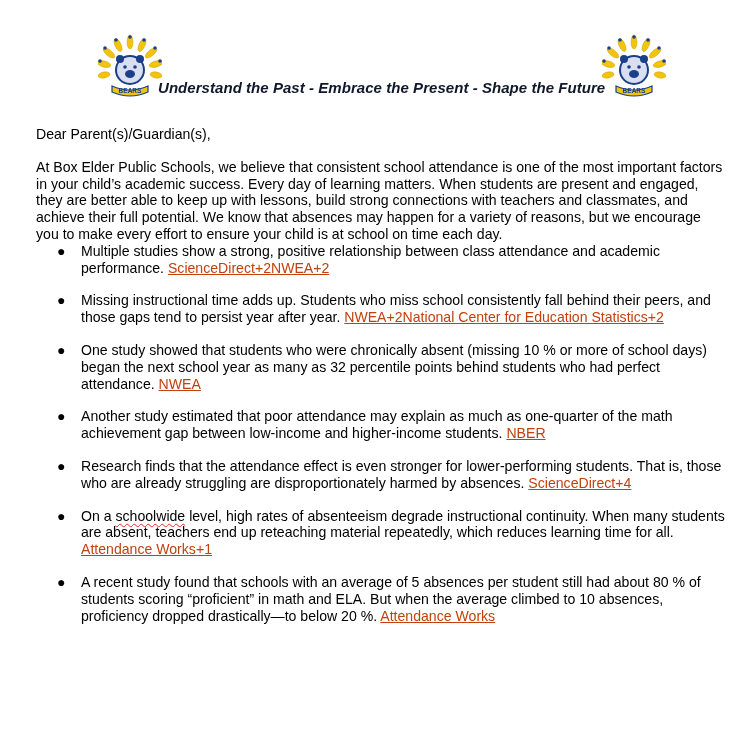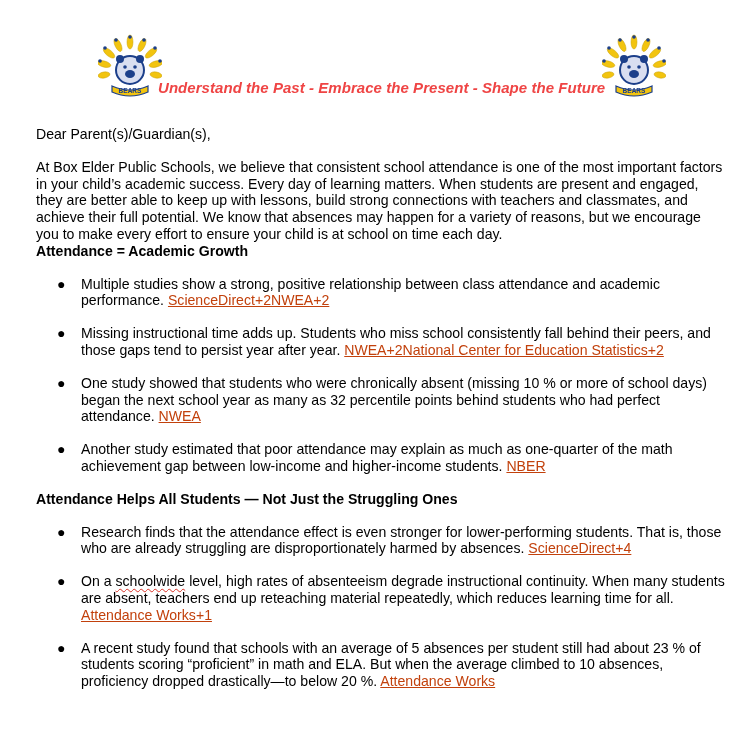--- a/index.html
+++ b/index.html
@@ -7,21 +7,21 @@
     width: 742px; height: 754px; overflow: hidden; position: relative;
     font-family: "Liberation Sans", sans-serif; color: #000000;
   }
   .header { position: absolute; left: 0; top: 0; width: 742px; height: 110px; }
   .logo { position: absolute; width: 64px; height: 64px; }
   .logo.left { left: 98px; top: 34px; }
   .logo.right { left: 602px; top: 34px; }
   .motto {
     position: absolute; left: 158px; top: 79px;
     font-family: "Liberation Sans", sans-serif; font-weight: bold; font-style: italic;
-    font-size: 15px; color: #ef4444; white-space: nowrap; letter-spacing: 0.05px; text-align: right;
+    font-size: 15px; color: #0f172a; white-space: nowrap; letter-spacing: 0.05px; text-align: right;
   }
   .content { position: absolute; left: 36px; top: 126px; width: 690px; font-size: 14.1px; line-height: 16.8px; }
   p { margin: 0; }
   .greeting { margin-bottom: 16px; }
   .intro { }
   .section-heading { font-weight: bold; margin-bottom: 16px; }
   ul { list-style: none; margin: 0; padding: 0; }
   li { position: relative; padding-left: 45px; margin-bottom: 16px; }
   li .bullet { position: absolute; left: 21px; top: 0; font-size: 14px; }
   a { color: #c2410c; text-decoration: underline; }
@@ -105,48 +105,46 @@
       <path d="M14 52 Q32 60 50 52 L50 58 Q32 66 14 58 Z" fill="#f2c40f" stroke="#1c3f8a" stroke-width="1.2"></path>
       <text x="32" y="59" text-anchor="middle" font-family="Liberation Sans, sans-serif" font-size="6.5" font-weight="bold" fill="#1c3f8a">BEARS</text>
     </g>
   </svg>
 </div>
 
 <div class="content">
   <p class="greeting">Dear Parent(s)/Guardian(s),</p>
   <p class="intro">At Box Elder Public Schools, we believe that consistent school attendance is one of the most important factors in your child’s academic success. Every day of learning matters. When students are present and engaged, they are better able to keep up with lessons, build strong connections with teachers and classmates, and achieve their full potential. We know that absences may happen for a variety of reasons, but we encourage you to make every effort to ensure your child is at school on time each day.</p>
 
-  <p class="section-heading">Attendance = Academic Growth</p>
   <ul>
     <li>
       <span class="bullet">●</span>
       <span>Multiple studies show a strong, positive relationship between class attendance and academic performance. </span><a>ScienceDirect+2NWEA+2</a>
     </li>
     <li>
       <span class="bullet">●</span>
       <span>Missing instructional time adds up. Students who miss school consistently fall behind their peers, and those gaps tend to persist year after year. </span><a>NWEA+2National Center for Education Statistics+2</a>
     </li>
     <li>
       <span class="bullet">●</span>
       <span>One study showed that students who were chronically absent (missing 10 % or more of school days) began the next school year as many as 32 percentile points behind students who had perfect attendance. </span><a>NWEA</a>
     </li>
     <li>
       <span class="bullet">●</span>
       <span>Another study estimated that poor attendance may explain as much as one-quarter of the math achievement gap between low-income and higher-income students. </span><a>NBER</a>
     </li>
   </ul>
 
-  <p class="section-heading">Attendance Helps All Students — Not Just the Struggling Ones</p>
   <ul>
     <li>
       <span class="bullet">●</span>
       <span>Research finds that the attendance effect is even stronger for lower-performing students. That is, those who are already struggling are disproportionately harmed by absences. </span><a>ScienceDirect+4</a>
     </li>
     <li>
       <span class="bullet">●</span>
       <span>On a </span><span class="spell">schoolwide</span><span> level, high rates of absenteeism degrade instructional continuity. When many students are absent, teachers end up reteaching material repeatedly, which reduces learning time for all. </span><a>Attendance Works+1</a>
     </li>
     <li>
       <span class="bullet">●</span>
-      <span>A recent study found that schools with an average of 5 absences per student still had about 23 % of students scoring “proficient” in math and ELA. But when the average climbed to 10 absences, proficiency dropped drastically—to below 20 %. </span><a>Attendance Works</a>
+      <span>A recent study found that schools with an average of 5 absences per student still had about 80 % of students scoring “proficient” in math and ELA. But when the average climbed to 10 absences, proficiency dropped drastically—to below 20 %. </span><a>Attendance Works</a>
     </li>
   </ul>
 </div>
 
 </body></html>

